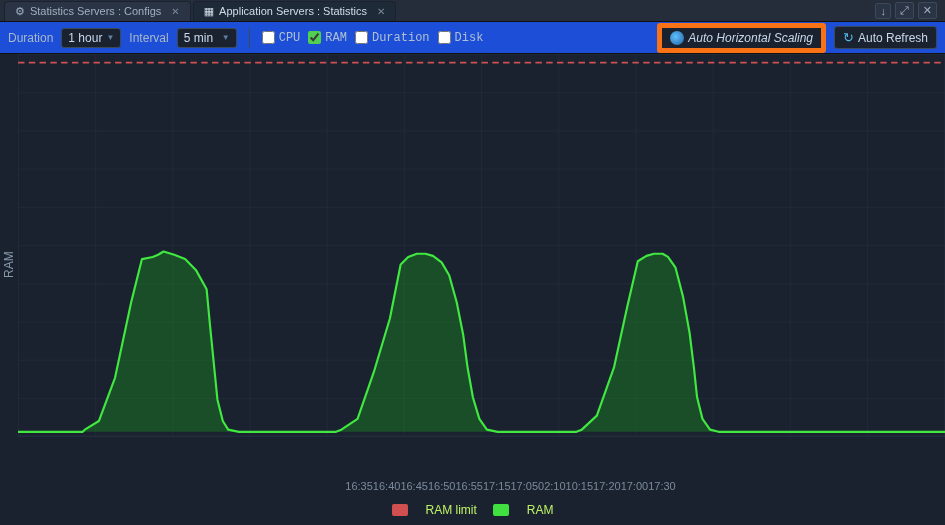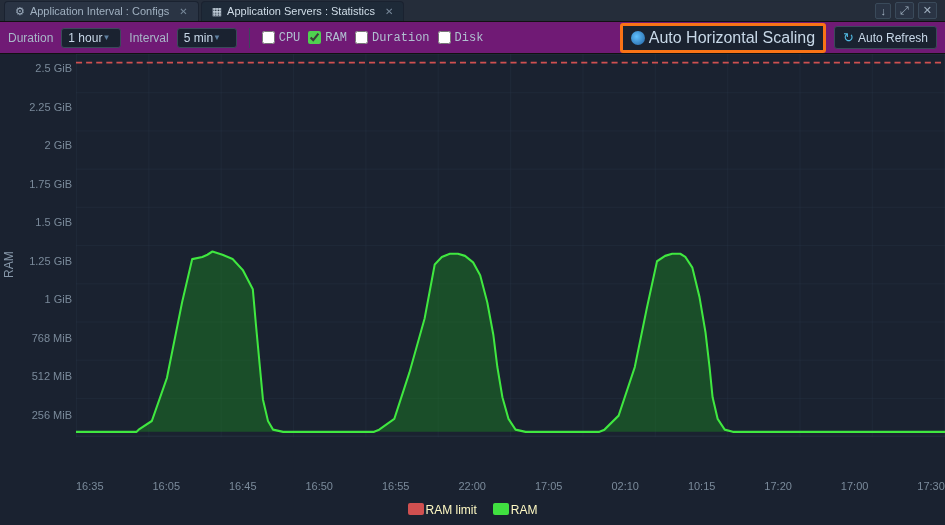--- a/index.html
+++ b/index.html
@@ -62,21 +62,21 @@
       font-size: 11px;
       padding: 1px 4px;
       cursor: pointer;
       border-radius: 2px;
     }
 
     
     .toolbar {
       display: flex;
       align-items: center;
-      background: #701a75;
+      background: #1d4ed8;
       border-bottom: 1px solid #111;
       height: 32px;
       padding: 0 8px;
       gap: 8px;
     }
     .toolbar-label {
       color: #a8b8c8;
       font-size: 12px;
       white-space: nowrap;
     }
@@ -84,46 +84,48 @@
       display: flex;
       align-items: center;
       background: #1a2230;
       border: 1px solid #3a4a5a;
       border-radius: 3px;
       color: #c8d8e8;
       font-size: 12px;
       padding: 2px 6px;
       cursor: pointer;
       min-width: 60px;
+      justify-content: space-between;
     }
     .dropdown-arrow {
       font-size: 8px;
       color: #6080a0;
     }
     .separator { width: 1px; height: 20px; background: #3a4a5a; margin: 0 4px; }
     .checkbox-group {
       display: flex;
       align-items: center;
       gap: 4px;
       cursor: pointer;
     }
     .checkbox-group input { cursor: pointer; accent-color: #50d050; }
     .checkbox-label { font-size: 12px; color: #b0c0d0; font-family: Liberation Mono, monospace; }
     .toolbar-spacer { flex: 1; }
     .auto-horiz-btn {
       display: flex;
       align-items: center;
       gap: 4px;
       background: #1a2230;
-      border: 3px solid #f97316;
+      border: 5px solid #f97316;
       border-radius: 3px;
       color: #c8d8e8;
-      font-size: 16px;
+      font-size: 12px;
       padding: 3px 8px;
       cursor: pointer;
+      font-style: italic;
     }
     .auto-refresh-btn {
       display: flex;
       align-items: center;
       gap: 4px;
       background: #1a2230;
       border: 1px solid #3a4a5a;
       border-radius: 3px;
       color: #c8d8e8;
       font-size: 12px;
@@ -189,58 +191,58 @@
     .chart-svg {
       position: absolute;
       top: 0; left: 0;
       width: 100%;
       height: 100%;
     }
 
     
     .x-axis {
       display: flex;
-      justify-content: space-between;
+      justify-content: center;
       padding: 2px 0 2px 76px;
       font-size: 11px;
       color: #7a8a9a;
       height: 22px;
       align-items: center;
     }
 
     
     .legend {
       display: flex;
       justify-content: center;
       align-items: center;
       gap: 16px;
       padding: 6px 0 8px 0;
       background: #1a2230;
     }
     .legend-item {
       display: flex;
-      align-items: flex-start;
-      gap: 2px;
-      font-size: 12px;
-      color: #fef9c3;
+      align-items: center;
+      gap: 18px;
+      font-size: 12px;
+      color: #bef264;
     }
     .legend-color {
       width: 16px;
       height: 12px;
       border-radius: 2px;
     }
   </style>
 </head>
 <body>
 
 <div class="tab-bar">
   <div class="tab-bar-left">
     <div class="tab">
       <span class="tab-icon">⚙</span>
-      <span>Application Interval : Configs</span>
+      <span>Statistics Servers : Configs</span>
       <span class="tab-close">✕</span>
     </div>
     <div class="tab active">
       <span class="tab-icon">▦</span>
       <span>Application Servers : Statistics</span>
       <span class="tab-close">✕</span>
     </div>
   </div>
   <div class="tab-bar-right">
     <button class="tb-btn">↓</button>
@@ -295,33 +297,20 @@
     <span class="icon-refresh">↻</span>
     <span>Auto Refresh</span>
   </button>
 </div>
 
 <div class="chart-container">
   <div class="chart-main">
 
     <div class="y-axis-label">RAM</div>
 
-    <div class="y-axis">
-      <span class="y-tick">2.5 GiB</span>
-      <span class="y-tick">2.25 GiB</span>
-      <span class="y-tick">2 GiB</span>
-      <span class="y-tick">1.75 GiB</span>
-      <span class="y-tick">1.5 GiB</span>
-      <span class="y-tick">1.25 GiB</span>
-      <span class="y-tick">1 GiB</span>
-      <span class="y-tick">768 MiB</span>
-      <span class="y-tick">512 MiB</span>
-      <span class="y-tick">256 MiB</span>
-      <span class="y-tick"></span>
-    </div>
 
     <div class="plot-area">
       <svg class="chart-svg" viewBox="0 0 860 390" preserveAspectRatio="none">
 
         <defs>
           <pattern id="grid" width="71.6" height="35.4" patternUnits="userSpaceOnUse">
             <path d="M 71.6 0 L 0 0 0 35.4" fill="none" stroke="#2a3a4a" stroke-width="0.5"></path>
           </pattern>
         </defs>
         <rect width="860" height="355" fill="url(#grid)"></rect>
@@ -363,25 +352,25 @@
           518,350 523,348 537,335 553,290 565,235 575,192 583,187 590,185 598,185 603,188 610,198
           617,225 623,258 627,290 630,318 635,338 642,348 650,350
           660,350 700,350 750,350 800,350 860,350
         " fill="none" stroke="#40e840" stroke-width="2" stroke-linejoin="round" stroke-linecap="round"></polyline>
       </svg>
     </div>
   </div>
 
   <div class="x-axis">
     <span class="x-tick">16:35</span>
-    <span class="x-tick">16:05</span>
+    <span class="x-tick">16:40</span>
     <span class="x-tick">16:45</span>
     <span class="x-tick">16:50</span>
     <span class="x-tick">16:55</span>
-    <span class="x-tick">22:00</span>
+    <span class="x-tick">17:15</span>
     <span class="x-tick">17:05</span>
     <span class="x-tick">02:10</span>
     <span class="x-tick">10:15</span>
     <span class="x-tick">17:20</span>
     <span class="x-tick">17:00</span>
     <span class="x-tick">17:30</span>
   </div>
 
   <div class="legend">
     <div class="legend-item">

